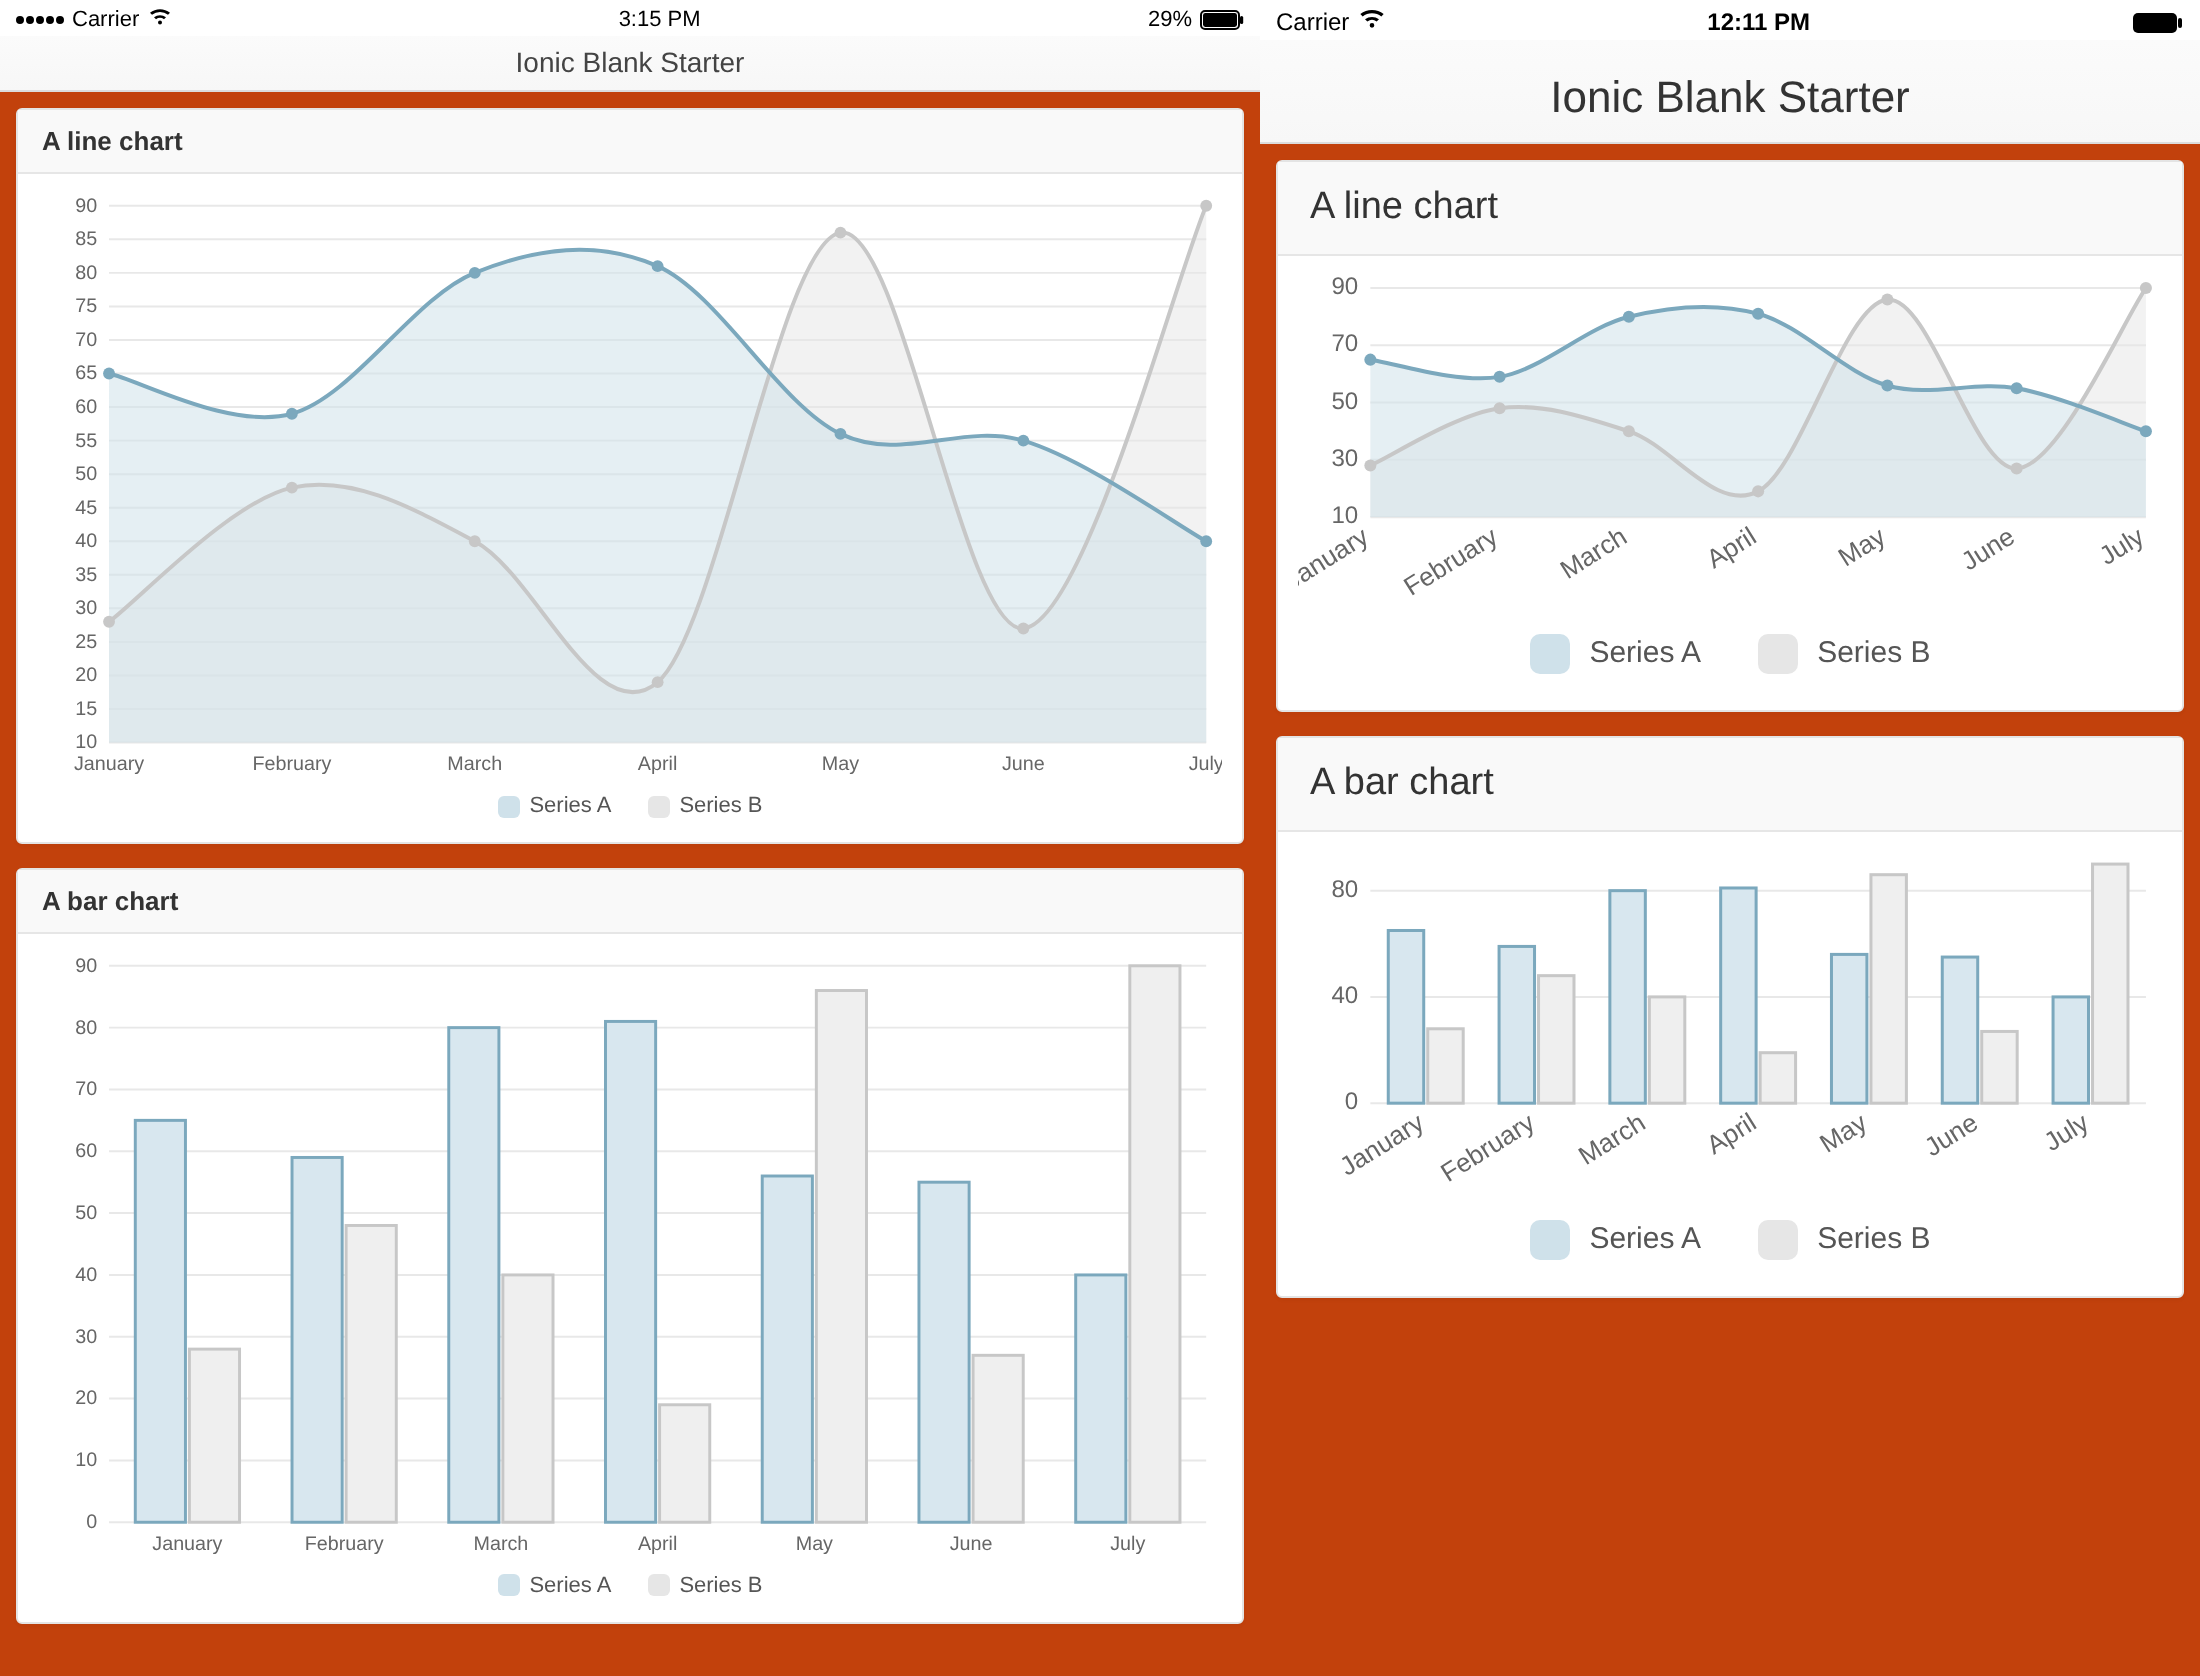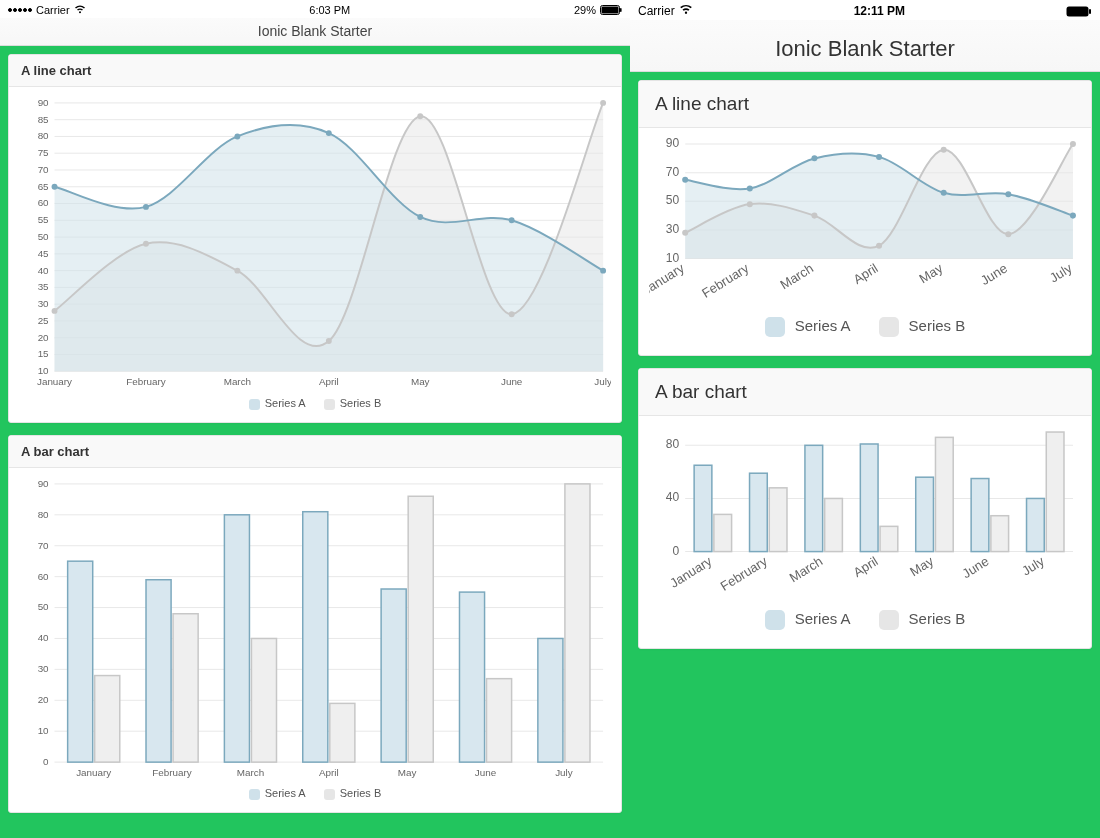--- a/index.html
+++ b/index.html
@@ -27,21 +27,21 @@
 
   .pane-right .status-bar { font-size:12px; height:20px; font-weight:500; }
   .pane-right .status-right { font-weight:400; }
 
   
   .nav { background: linear-gradient(#fbfbfb,#f7f7f7); border-bottom:1px solid #dcdcdc; text-align:center; }
   .pane-left .nav { height:28px; line-height:26px; font-size:14px; color:#444; font-weight:400; }
   .pane-right .nav { height:52px; line-height:58px; font-size:22px; color:#333; font-weight:400; }
 
   
-  .content { flex:1; padding:8px; overflow:hidden; background:#22c55e; }
+  .content { flex:1; padding:8px; overflow:hidden; background:#c2410c; }
   .card {
     border:1px solid #e4e4e4;
     border-radius:3px;
     margin-bottom:12px;
     background:#fff;
     box-shadow:0 1px 2px rgba(0,0,0,0.04);
   }
   .card-header {
     background:#f9f9f9;
     border-bottom:1px solid #e6e6e6;
@@ -92,21 +92,21 @@
           <i class="f"></i>
           <i class="f"></i>
         </span>
       <span>Carrier</span>
       <span class="wifi-icon">
         <svg width="12" height="9" viewBox="0 0 12 9">
             <path d="M6 8.2a1 1 0 100-2 1 1 0 000 2zM3 4.6A5 5 0 019 4.6l-1 1a3.4 3.4 0 00-4 0zM1 2.4A8 8 0 0111 2.4l-1 1a6.4 6.4 0 00-8 0z" fill="#000"></path>
           </svg>
       </span>
     </div>
-    <div>6:03 PM</div>
+    <div>3:15 PM</div>
     <div class="status-right">
       <span>29%</span>
       <span class="battery">
         <svg width="22" height="10" viewBox="0 0 22 10">
             <rect x="0.5" y="0.5" width="19" height="9" rx="2" fill="none" stroke="#000"></rect>
             <rect x="1.5" y="1.5" width="17" height="7" rx="1.2" fill="#000"></rect>
             <rect x="20" y="3" width="1.6" height="4" rx="0.8" fill="#000"></rect>
           </svg>
       </span>
     </div>

